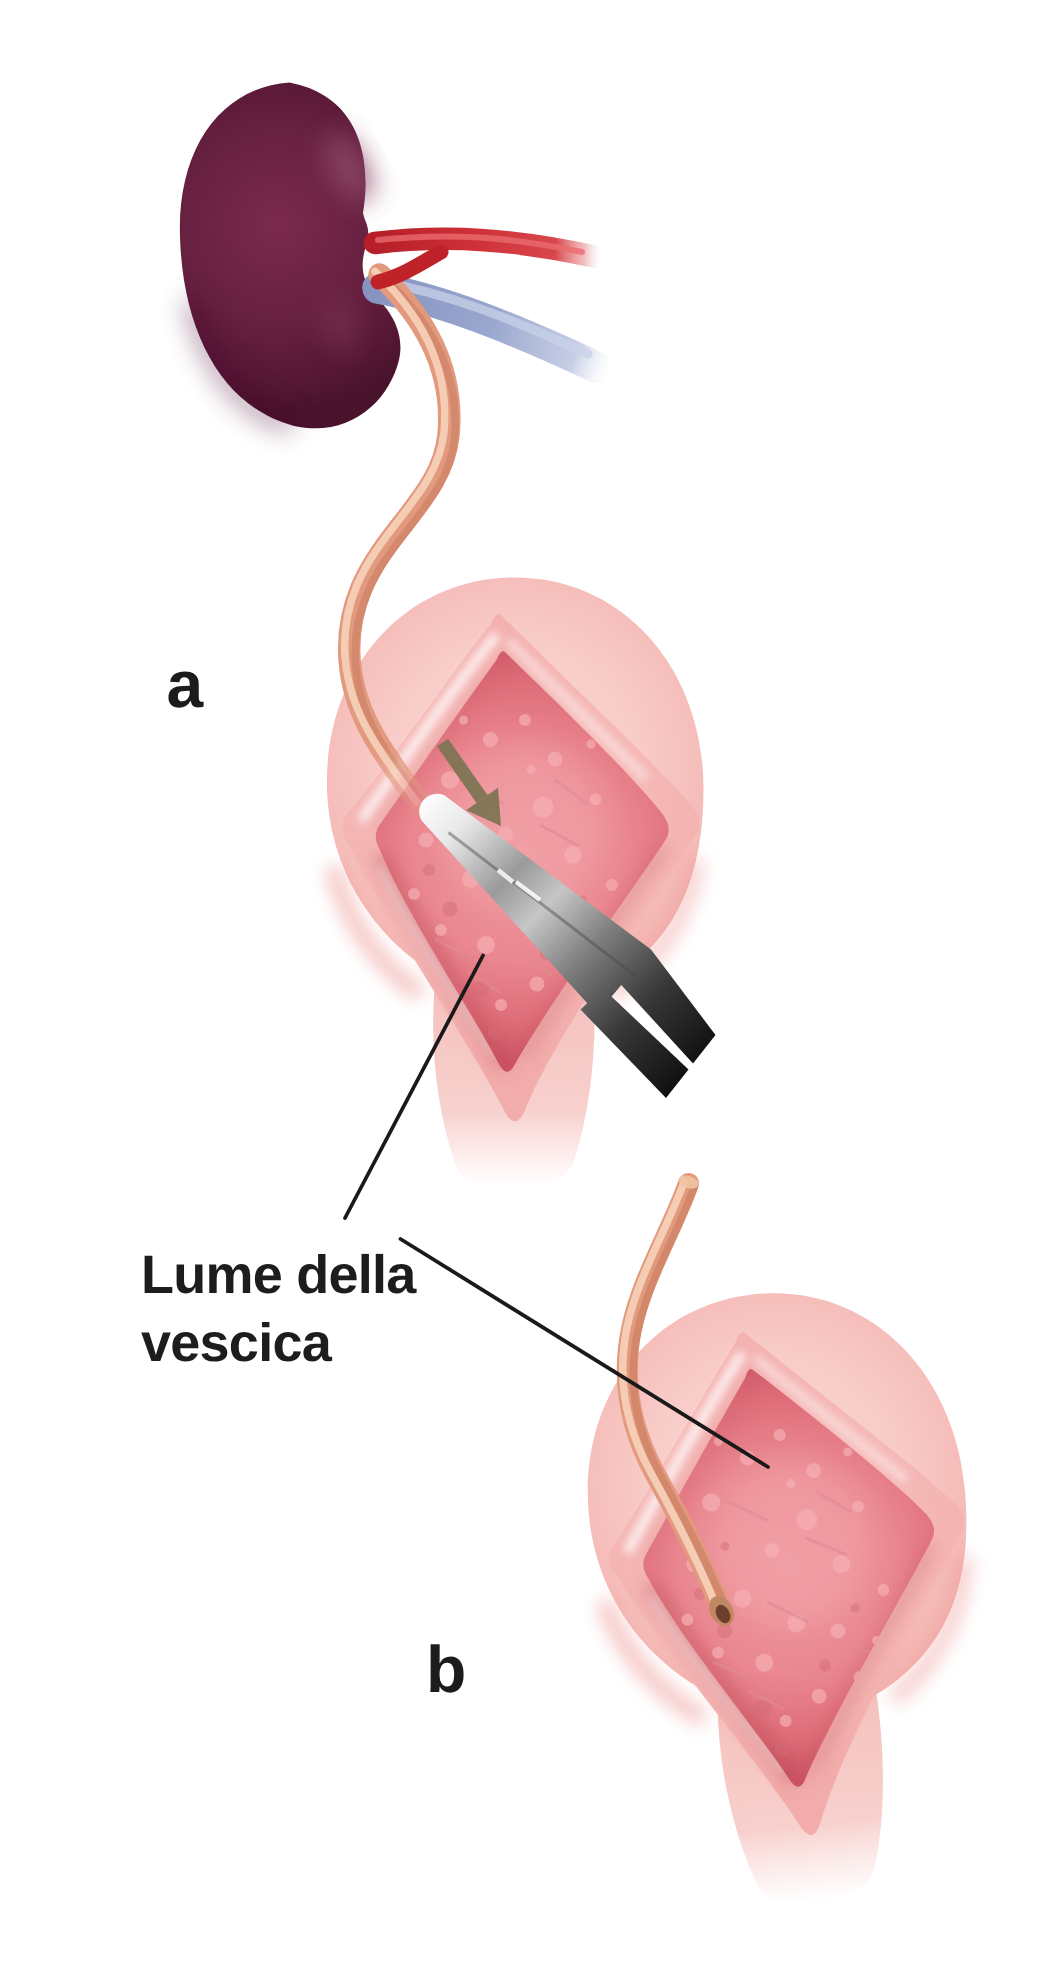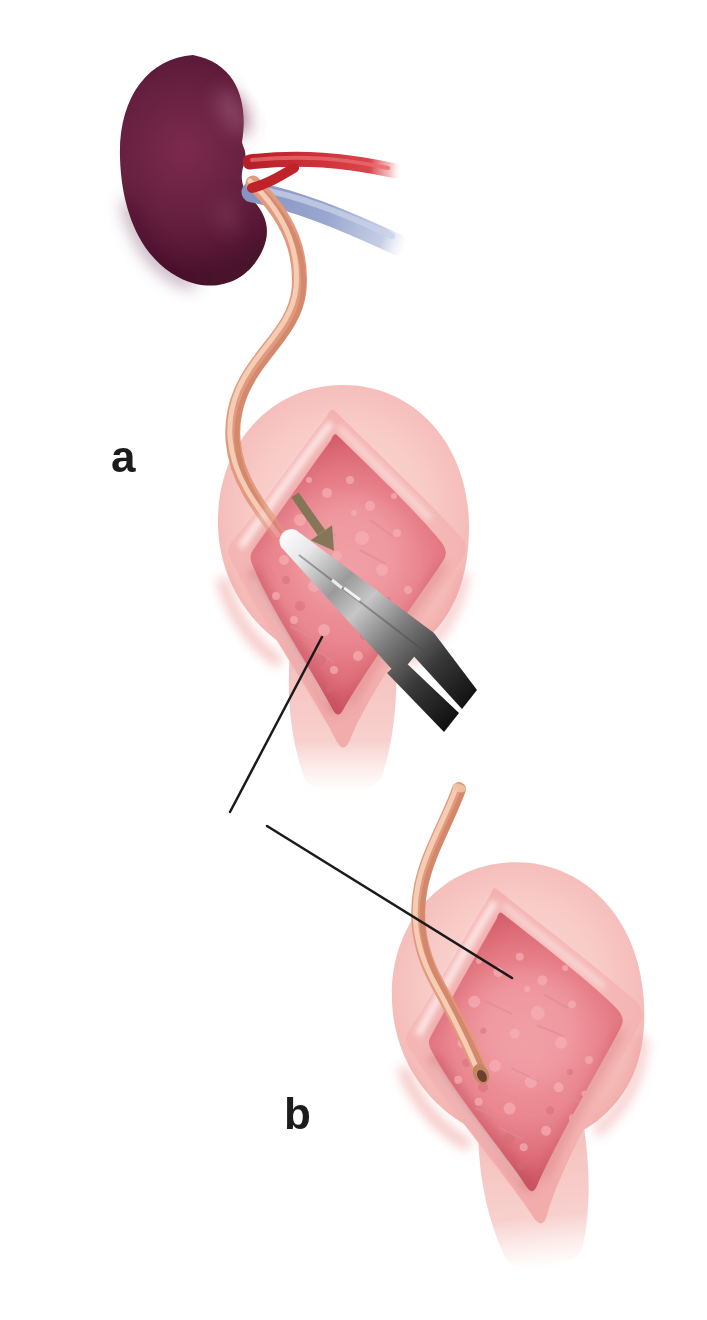--- a/index.html
+++ b/index.html
@@ -205,13 +205,15 @@
       <ellipse cx="482" cy="1076" rx="6.5" ry="4.4" transform="rotate(62 482 1076)" fill="#6e3f2d"></ellipse>
     </g>
   </g>
 
   <path d="M 322,637 L 230,812" stroke="#1a1a1a" stroke-width="2.5" stroke-linecap="round" fill="none"></path>
   <path d="M 267,826 L 512,978" stroke="#1a1a1a" stroke-width="2.5" stroke-linecap="round" fill="none"></path>
 </svg>
 
   <div id="label-a" class="panel-label">a</div>
   <div id="label-b" class="panel-label">b</div>
+  <div class="annotation">Lume della
+vescica</div>
 </div>
 
 </body></html>

